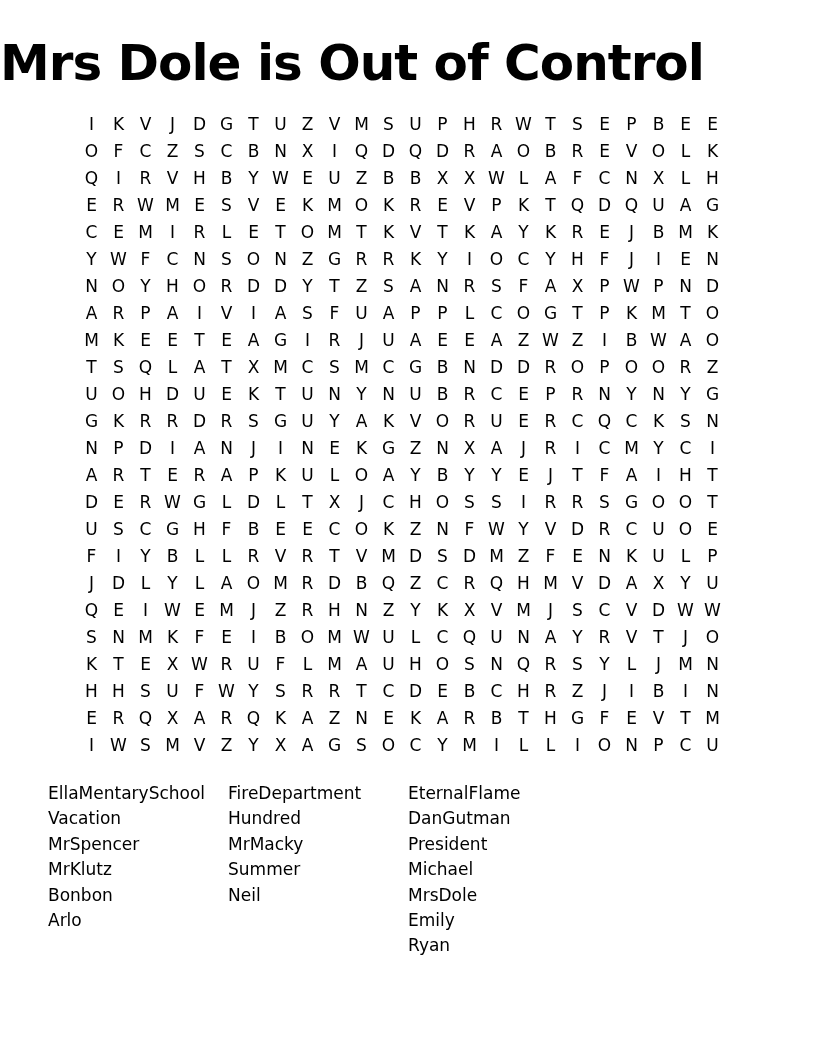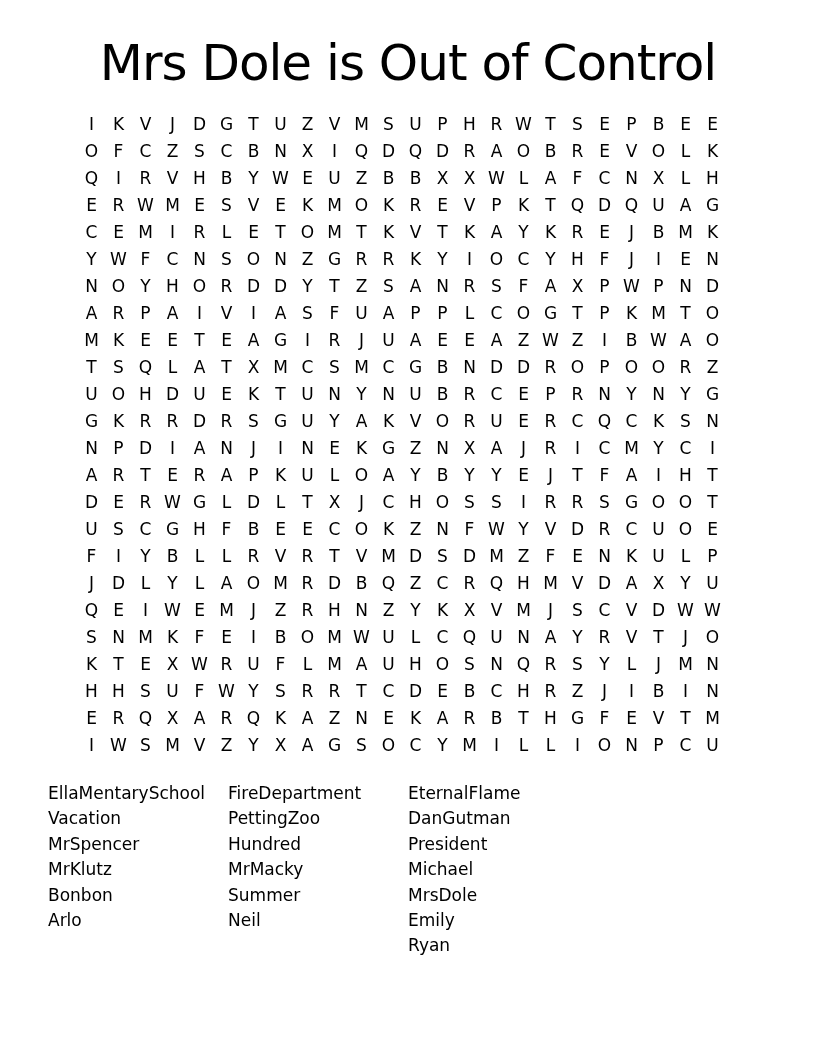--- a/index.html
+++ b/index.html
@@ -15,23 +15,23 @@
     background: #ffffff;
     color: #000000;
     font-family: "DejaVu Sans", sans-serif;
     overflow: hidden;
   }
   .title {
     position: absolute;
     top: 34px;
     left: 0;
     width: 100%;
-    text-align: center;
+    text-align: left;
     font-size: 50px;
-    font-weight: 400;
+    font-weight: 700;
     letter-spacing: -1px;
     white-space: nowrap;
   }
   .grid {
     position: absolute;
     left: 78px;
     top: 111px;
   }
   .grid-row {
     display: flex;
@@ -700,21 +700,20 @@
       <div class="word-col">
         <div class="word-item">EllaMentarySchool</div>
         <div class="word-item">Vacation</div>
         <div class="word-item">MrSpencer</div>
         <div class="word-item">MrKlutz</div>
         <div class="word-item">Bonbon</div>
         <div class="word-item">Arlo</div>
       </div>
       <div class="word-col">
         <div class="word-item">FireDepartment</div>
-        <div class="word-item">PettingZoo</div>
         <div class="word-item">Hundred</div>
         <div class="word-item">MrMacky</div>
         <div class="word-item">Summer</div>
         <div class="word-item">Neil</div>
       </div>
       <div class="word-col">
         <div class="word-item">EternalFlame</div>
         <div class="word-item">DanGutman</div>
         <div class="word-item">President</div>
         <div class="word-item">Michael</div>

